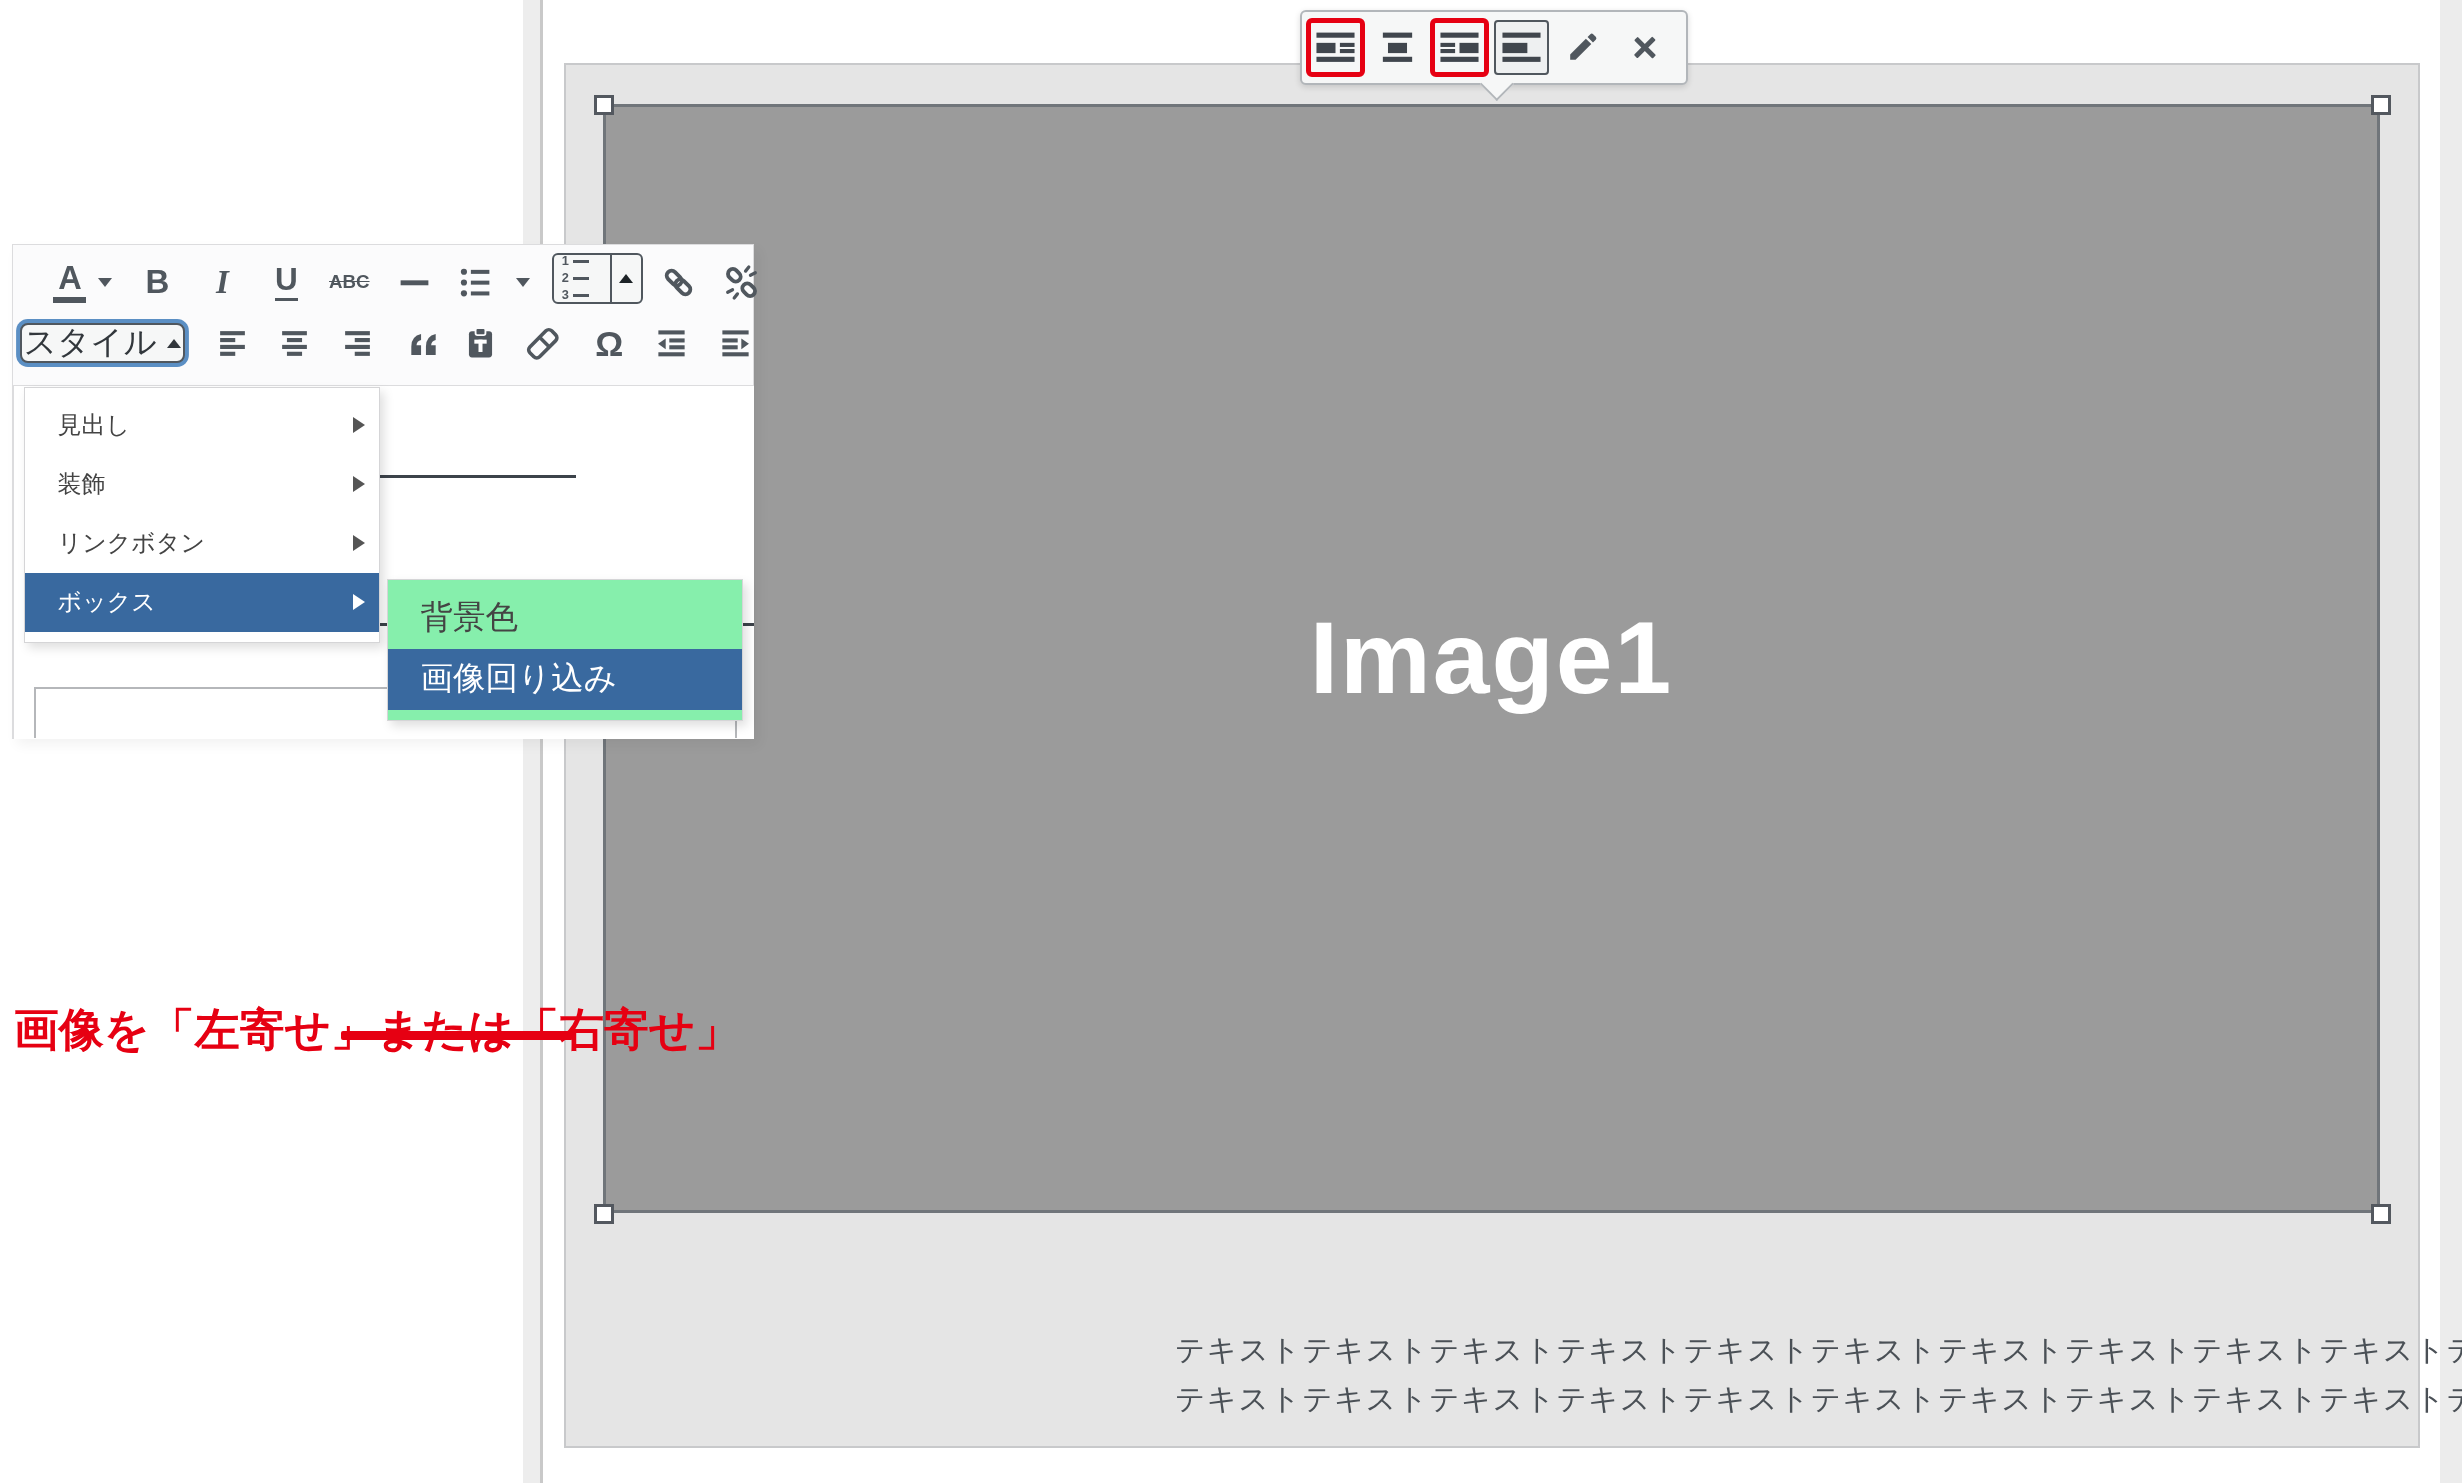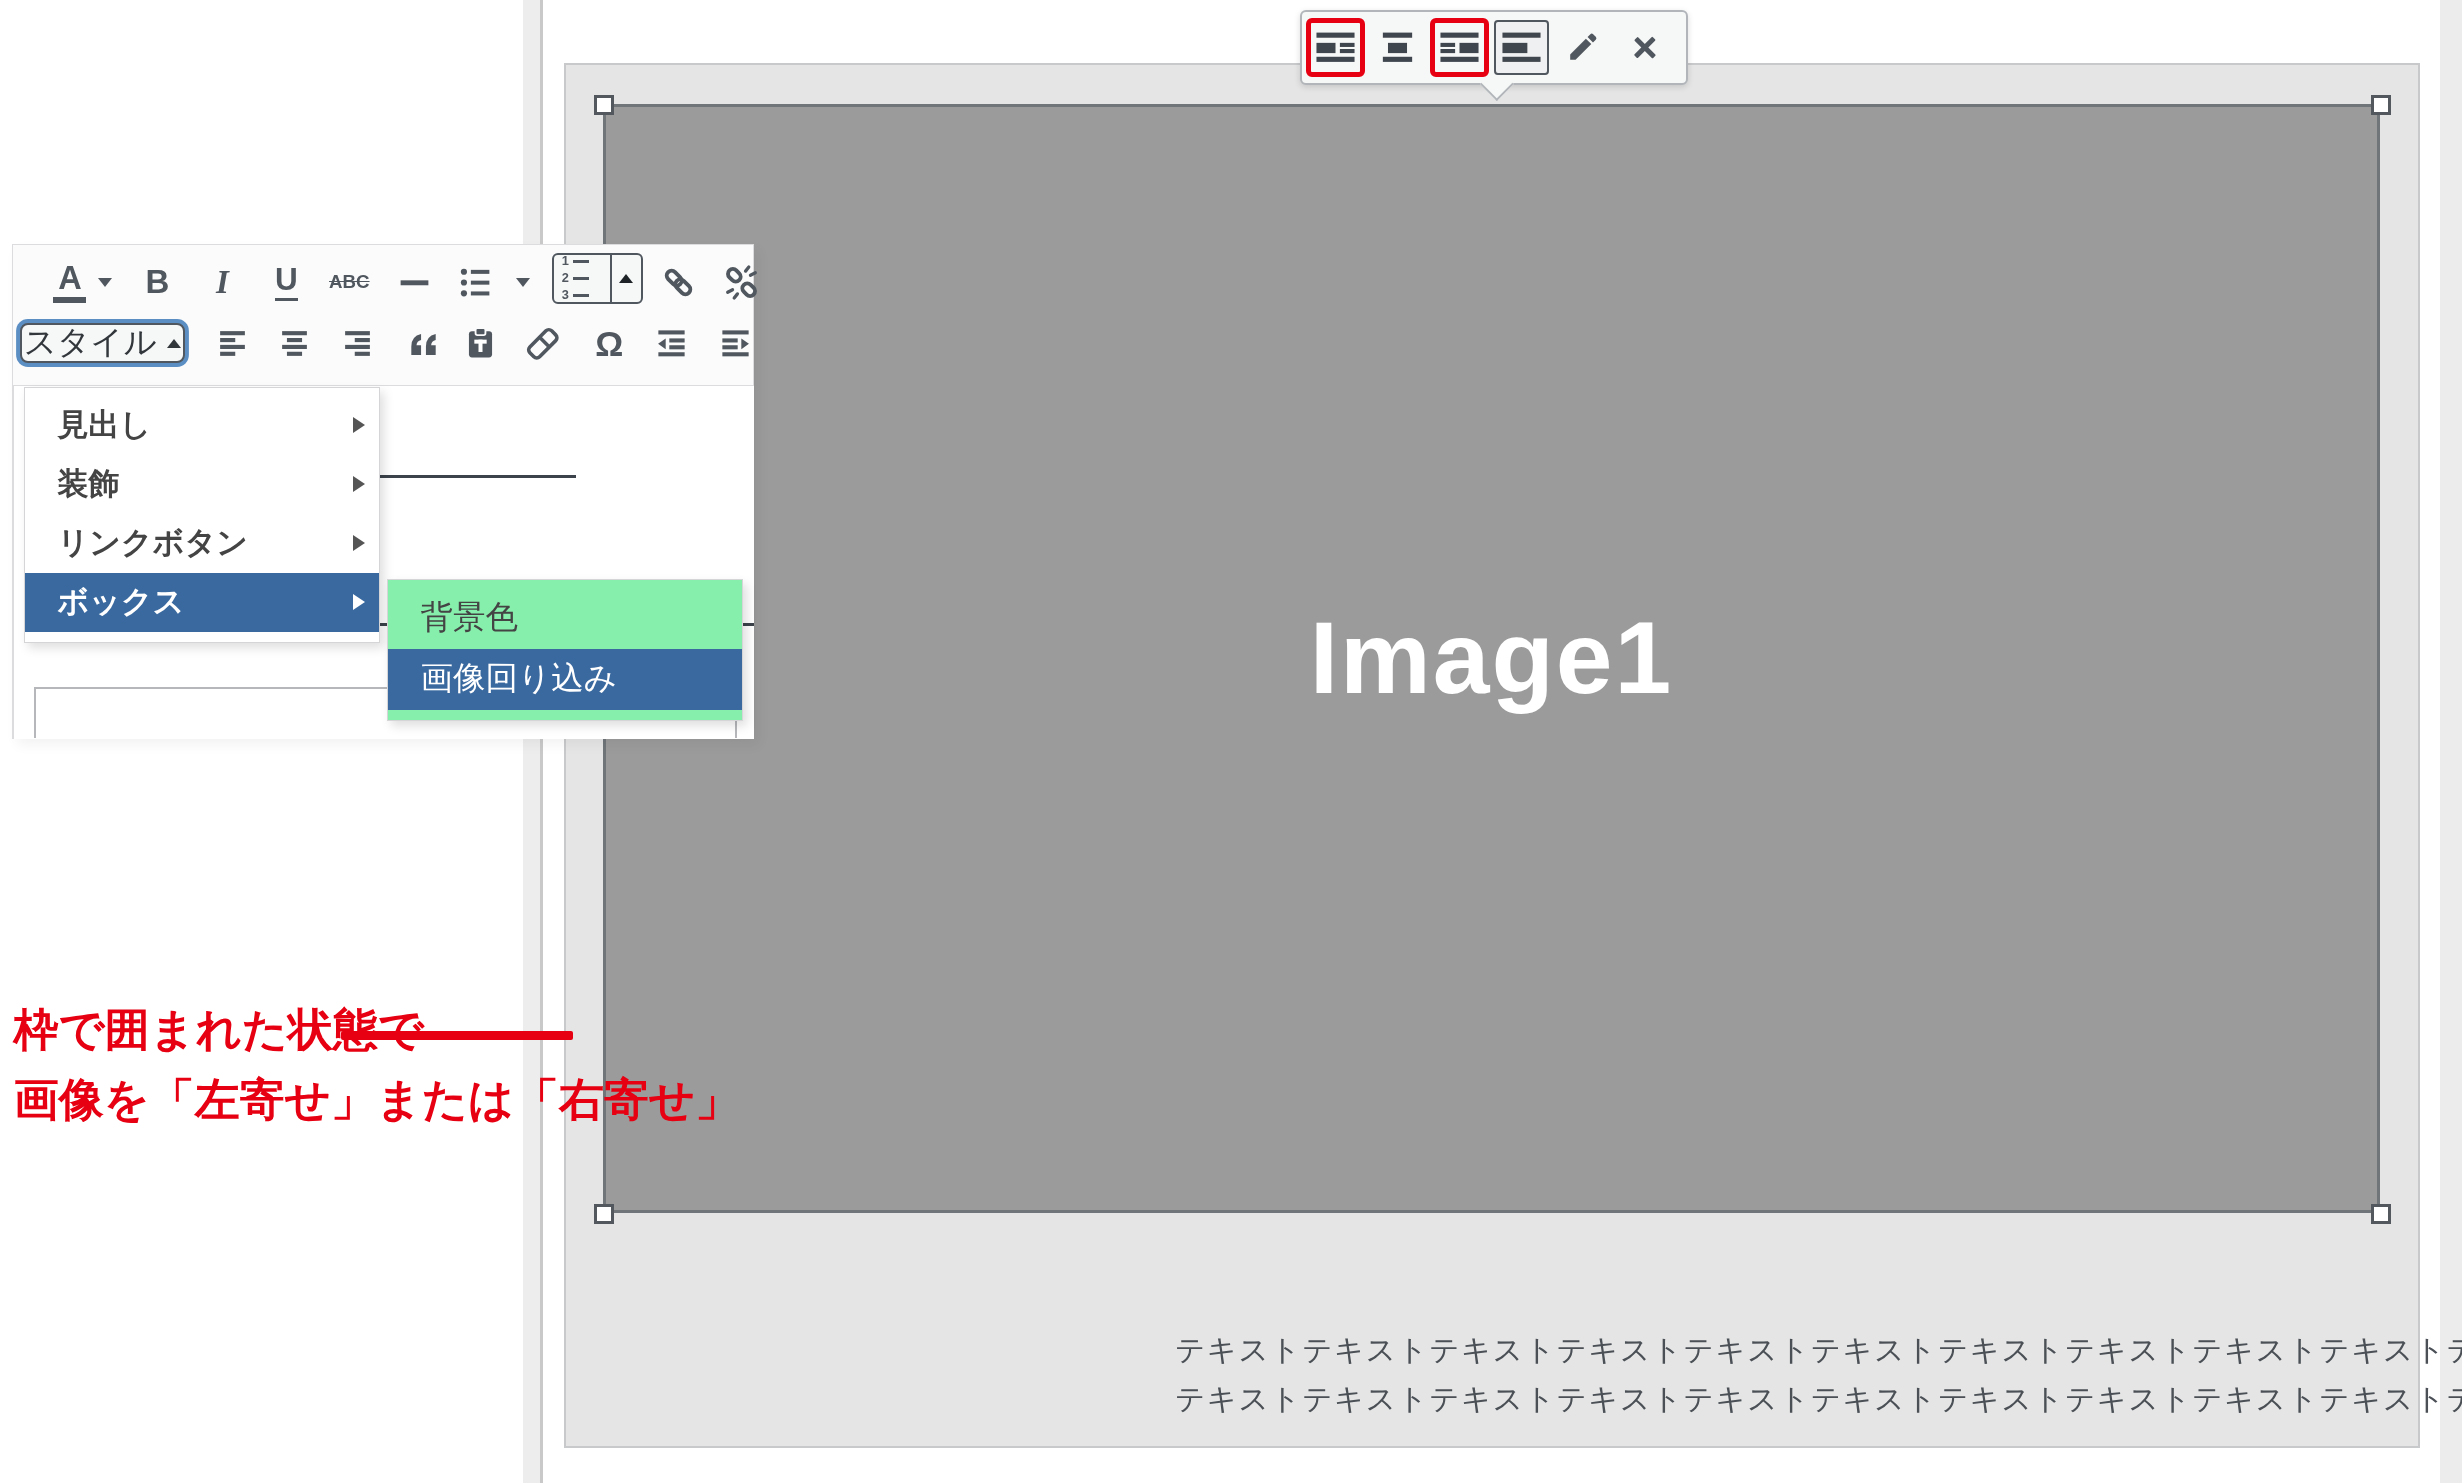--- a/index.html
+++ b/index.html
@@ -56,21 +56,21 @@
   .split-r{width:29.6px;border-left:2px solid #50575e;display:flex;align-items:center;justify-content:center;}
   .style-btn{position:absolute;left:19.7px;top:323px;width:165px;height:40px;border:2px solid #50575e;border-radius:7.9px;
              background:#f6f7f7;box-shadow:0 0 0 3.9px #5b8fc4;display:flex;align-items:center;justify-content:center;
              gap:9.9px;box-sizing:border-box;z-index:4;}
   .style-btn .lbl{font-size:32.5px;color:#32373c;}
   svg.ic{display:block;}
 
   
   .menu{position:absolute;left:23.6px;top:387px;width:356px;height:256px;background:#fff;border:1px solid #d5d5d7;
         box-sizing:border-box;box-shadow:3.9px 4.9px 9.9px rgba(0,0,0,.13);z-index:5;padding-top:7.9px;}
-  .mitem{position:relative;height:59px;display:flex;align-items:center;padding-left:33px;font-size:31px;color:#444;font-weight:bold;}
+  .mitem{position:relative;height:59px;display:flex;align-items:center;padding-left:33px;font-size:24px;color:#444;}
   .mitem .tri-r{position:absolute;right:13.8px;}
   .mitem.active{background:#39699f;color:#fff;}
   
   .submenu{position:absolute;left:387px;top:579px;width:356px;height:142px;background:#86efac;border:1px solid #d5d5d7;
            box-sizing:border-box;box-shadow:3.9px 4.9px 9.9px rgba(0,0,0,.13);z-index:6;padding-top:7.9px;}
   .sitem{height:61px;display:flex;align-items:center;padding-left:32.5px;font-size:32.5px;color:#444;}
   .sitem.active{background:#39699f;color:#fff;}
 
   
   .popup{position:absolute;left:1300px;top:9.9px;width:388px;height:75px;background:#f6f7f7;border:2px solid #b2b6ba;
@@ -367,19 +367,18 @@
         <path d="M15.3 5.2 l1.8-1.8 q.9-.9 1.8 0 l1.7 1.7 q.9 .9 0 1.8 l-1.8 1.8 z"></path>
           </g>
         </svg>
     </div>
     <div class="pbtn">
       <span class="x-icon"></span>
     </div>
   </div>
 
   <div class="annot">
-    <div>枠で囲まれた状態で</div>
     <div>画像を「左寄せ」または「右寄せ」</div>
   </div>
   <div class="annot-dash"></div>
 
 </div>
 
 
 </body></html>

